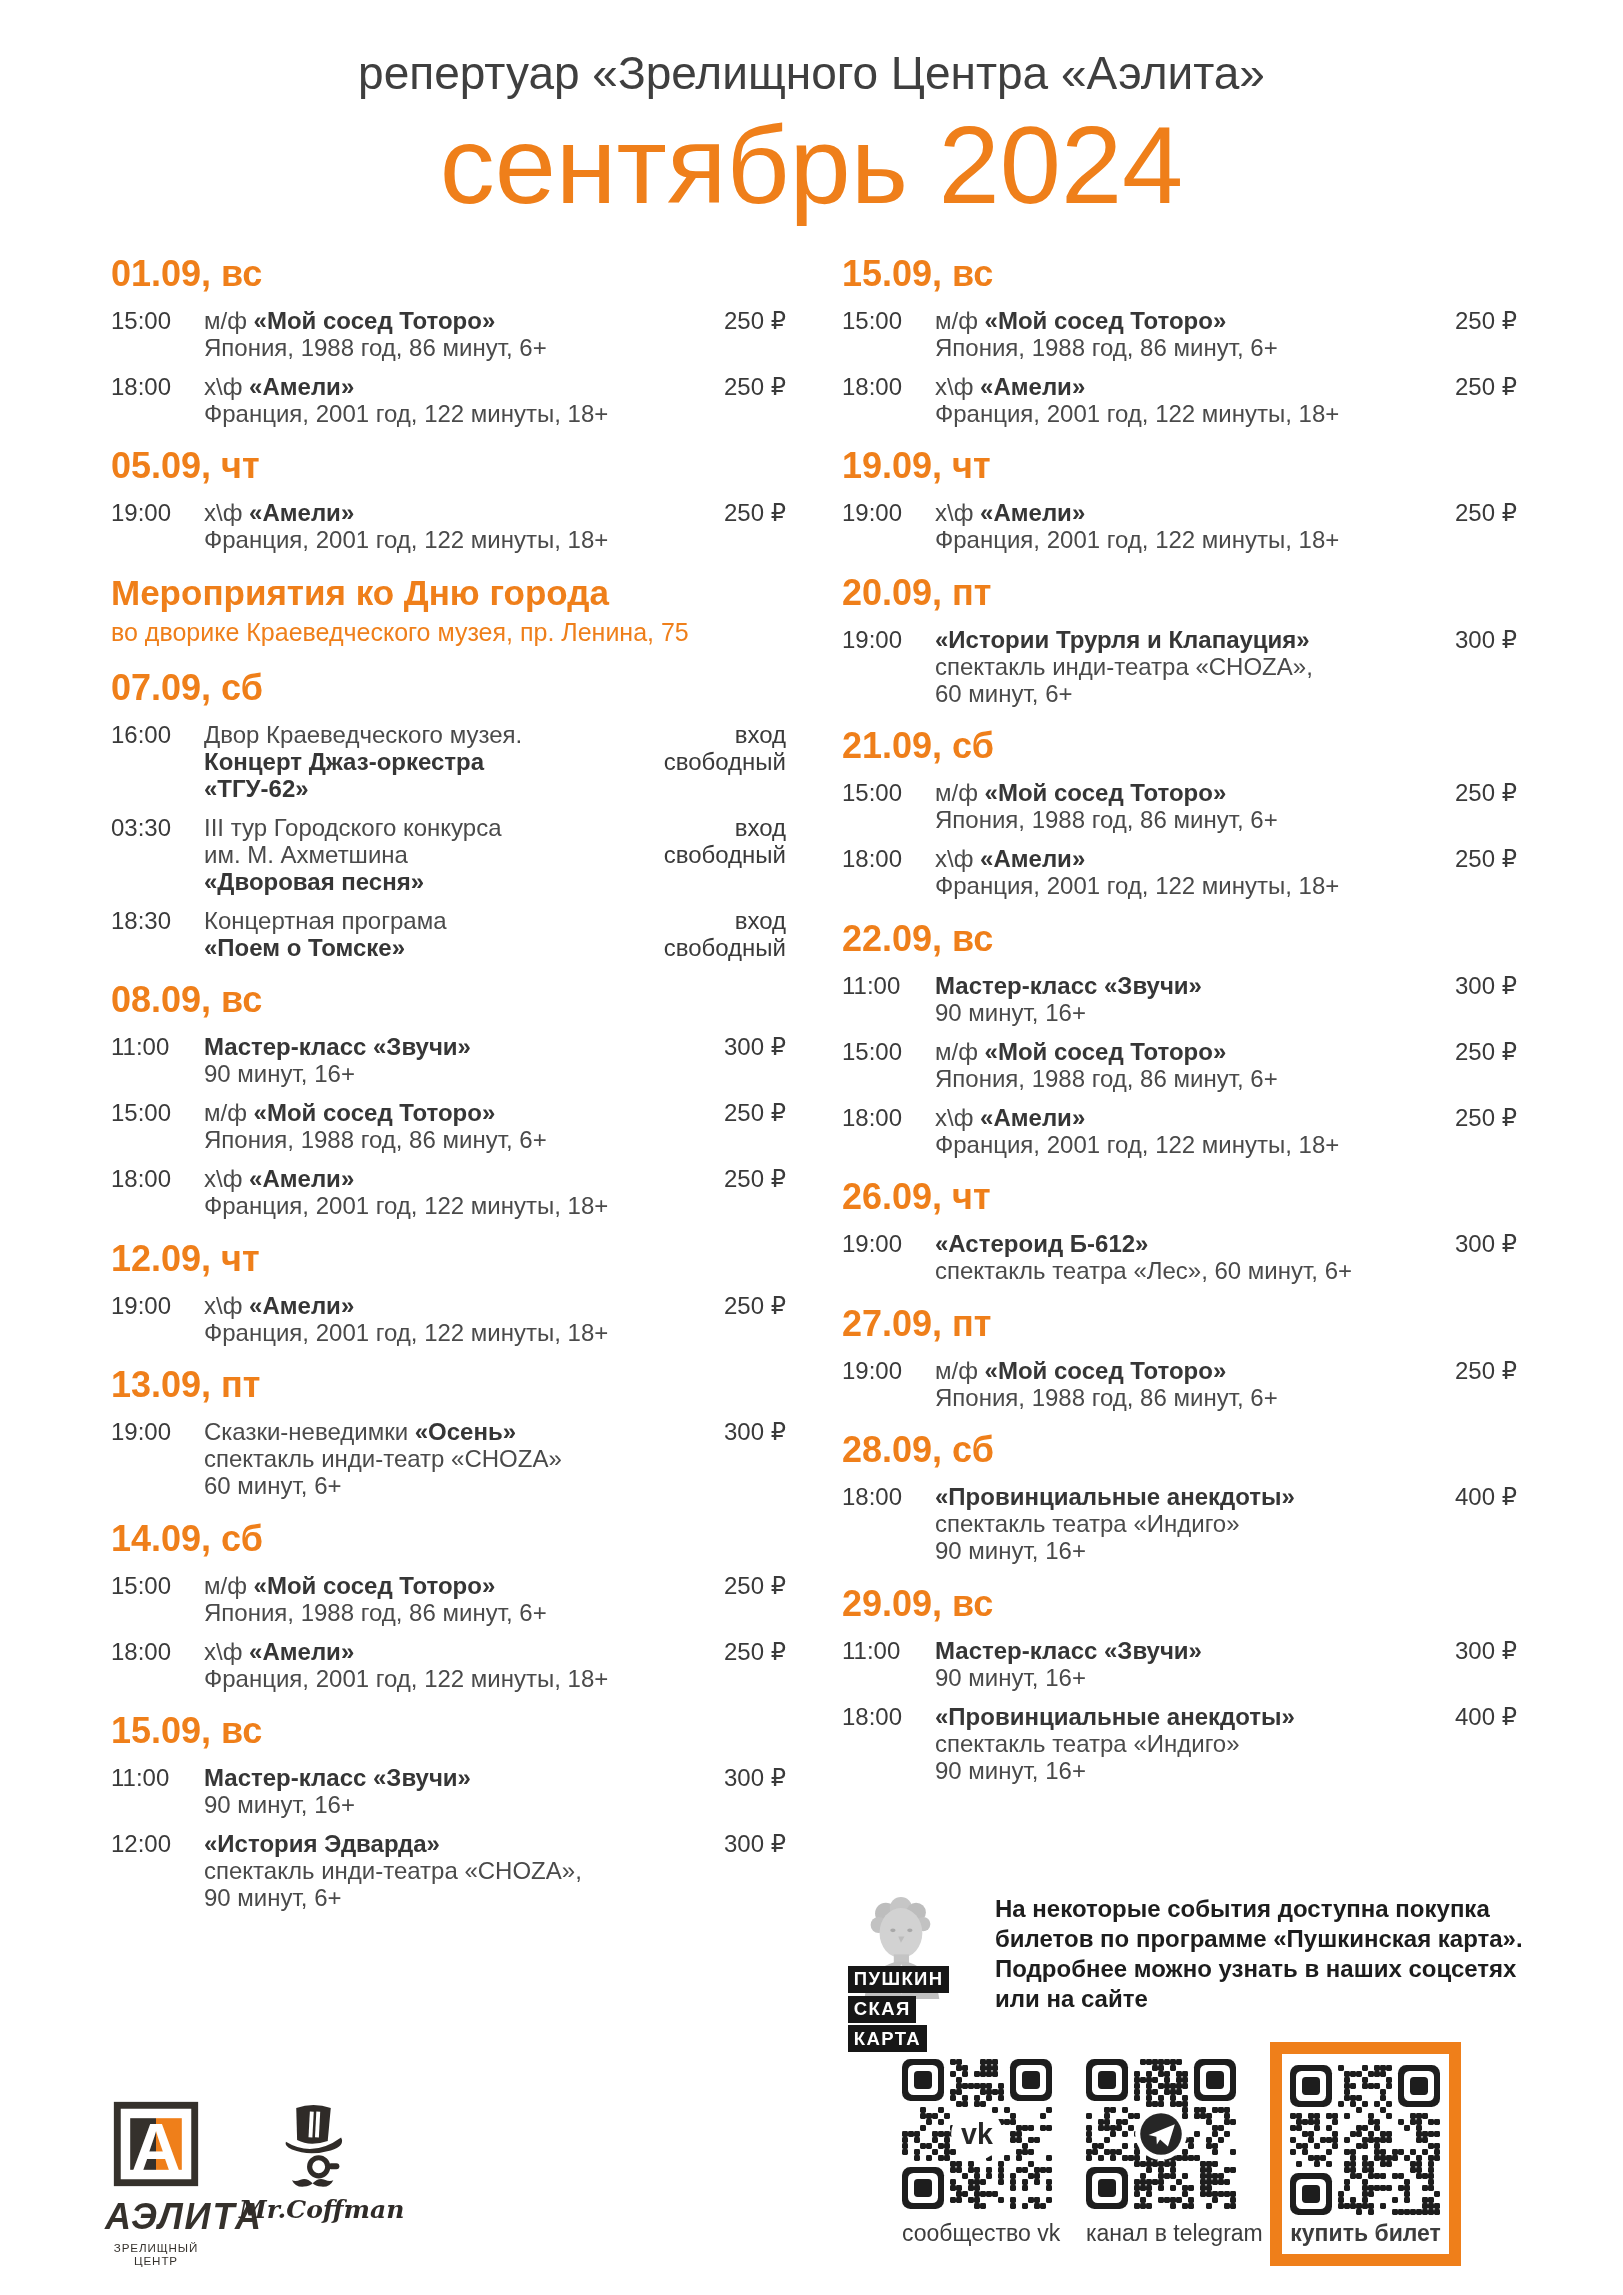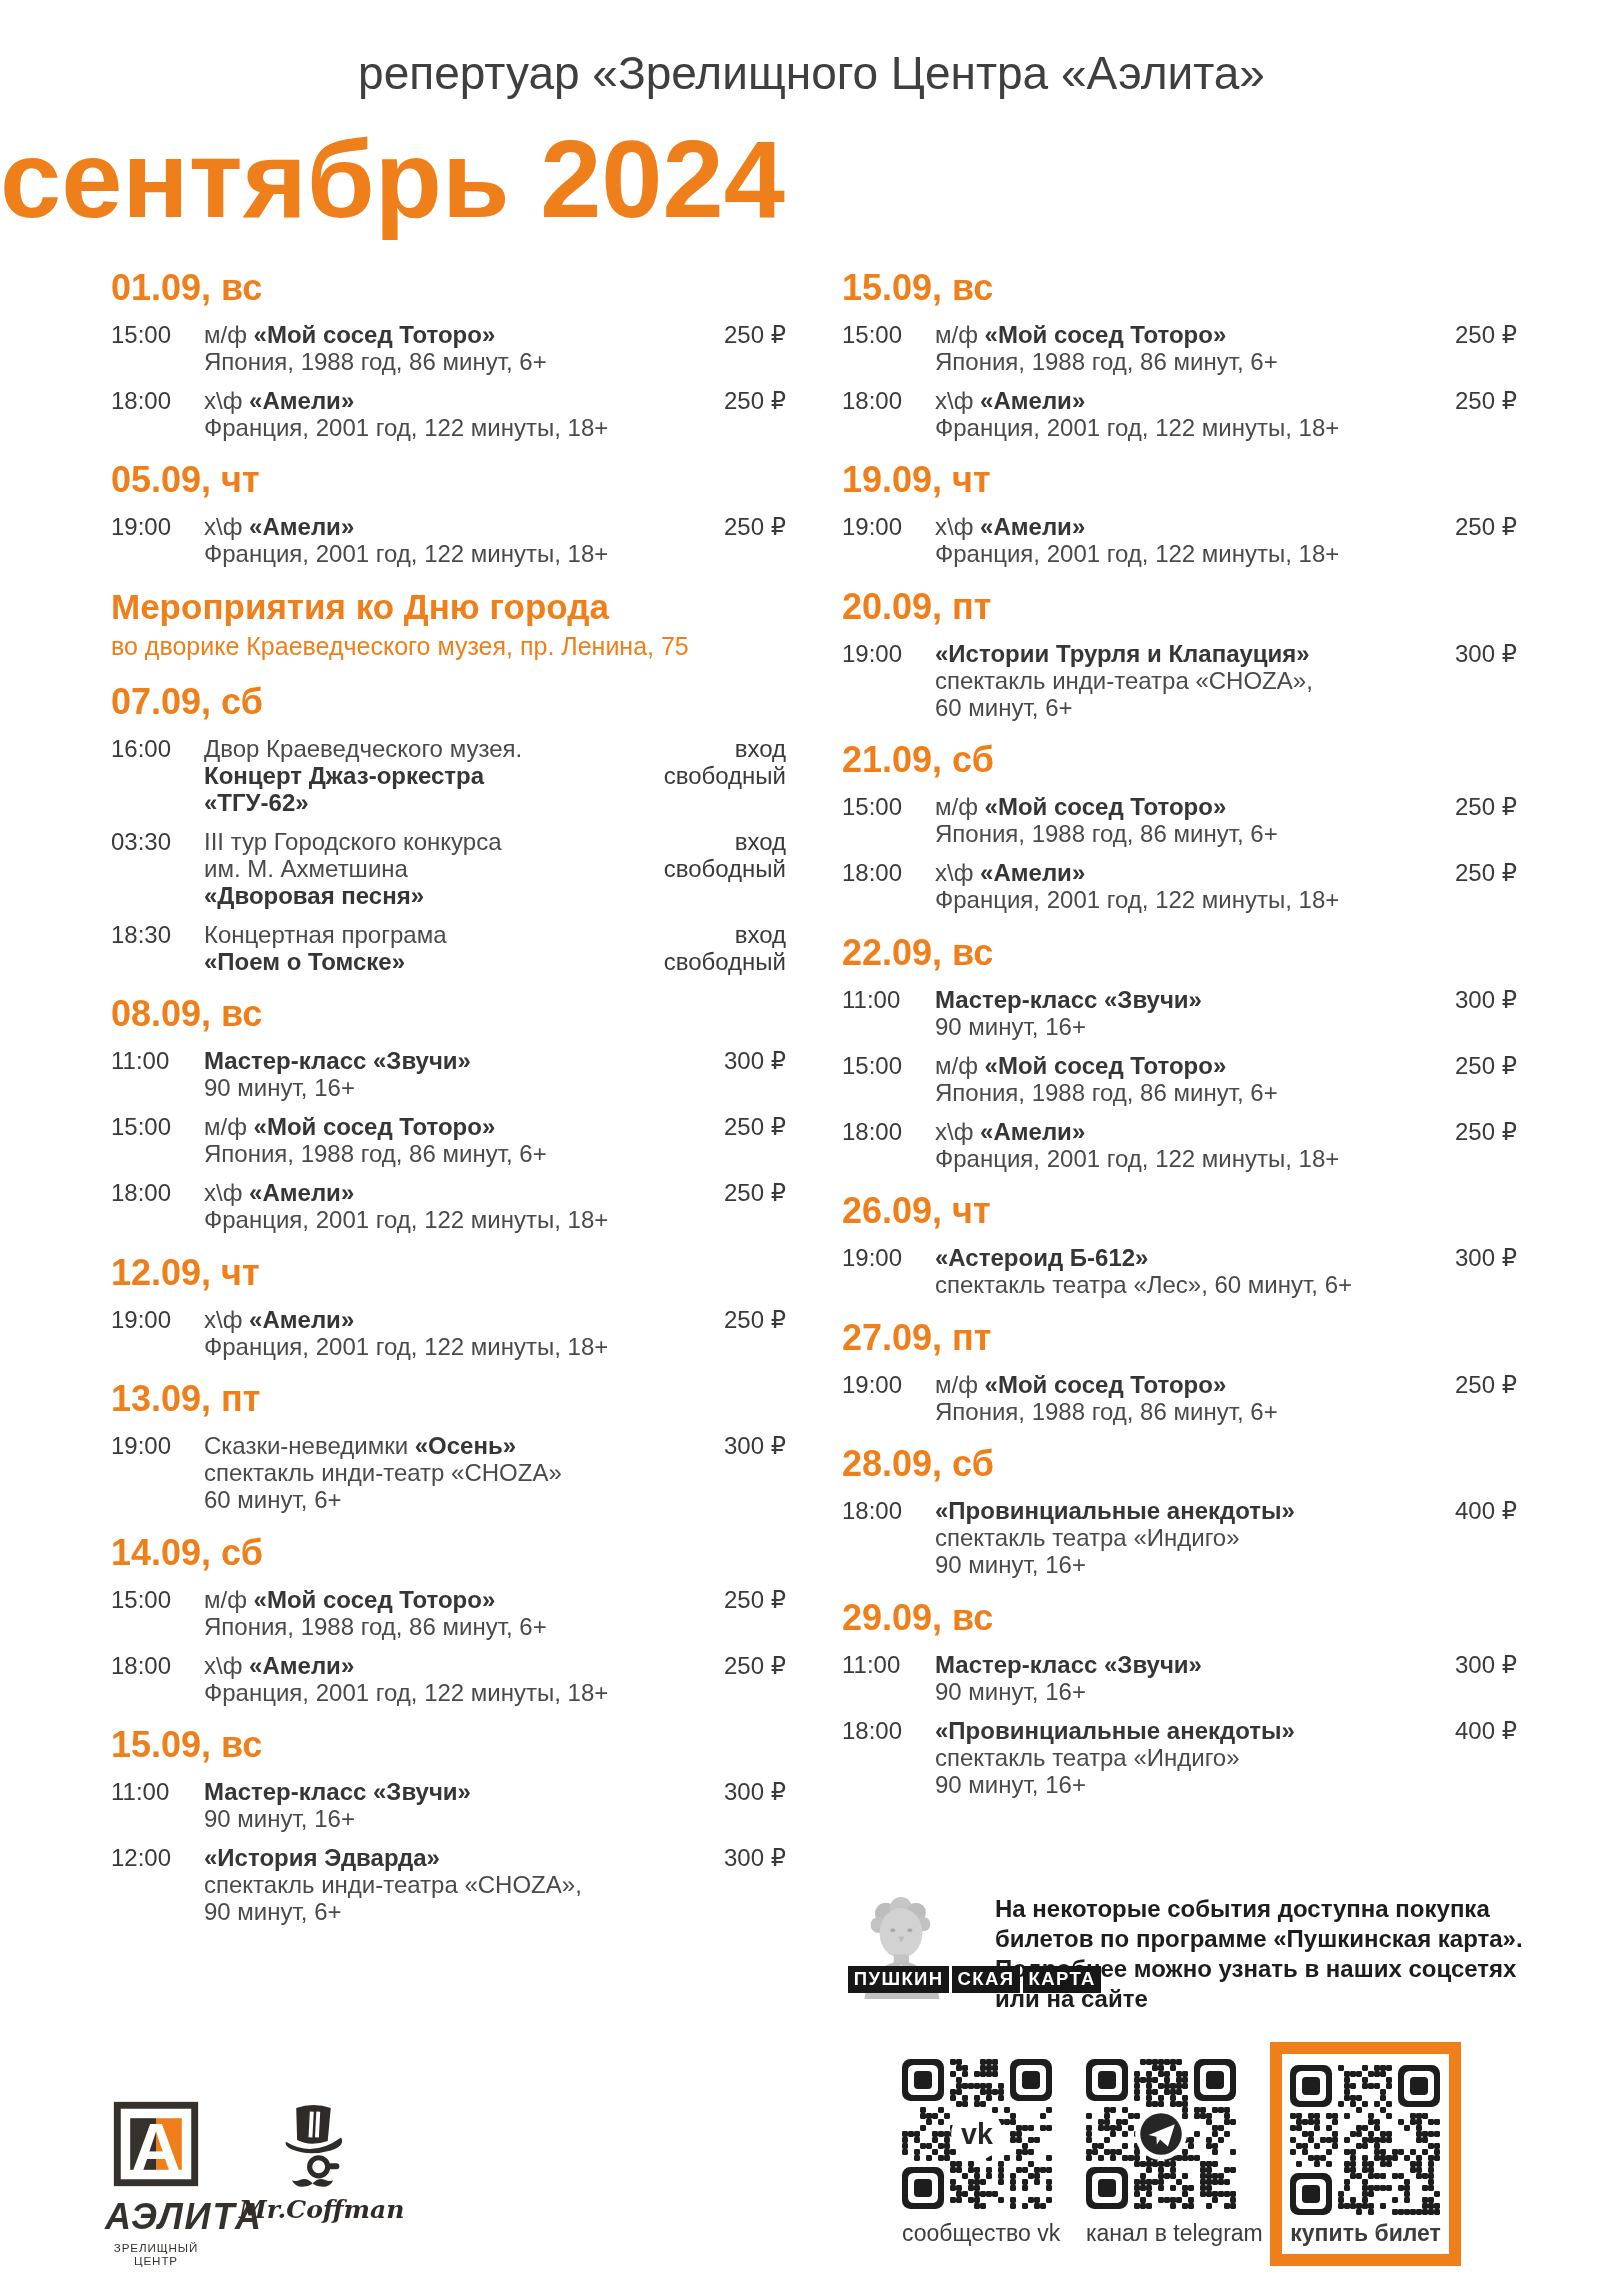--- a/index.html
+++ b/index.html
@@ -14,22 +14,22 @@
     color:var(--ink);
   }
   .page{position:relative;width:1623px;height:2295px;overflow:hidden;}
 
   
   .page-title{
     padding-top:46px;text-align:center;
     font-size:46px;color:#3f3f3f;letter-spacing:0;
   }
   .page-month{
-    margin-top:21px;text-align:left;line-height:1.05;
-    font-size:110px;font-weight:700;color:var(--accent);
+    margin-top:7px;text-align:center;line-height:1.05;
+    font-size:110px;font-weight:400;color:var(--accent);
   }
 
   
   .columns{display:flex;align-items:flex-start;margin:30px 106px 0 111px;gap:56px;}
   .col{flex:1;min-width:0;}
   .date-header{
     font-size:36px;font-weight:700;color:var(--accent);
     margin:18.5px 0 12px;
   }
   .col > .section:first-child .date-header{margin-top:0;}
@@ -47,21 +47,21 @@
   .special-title{font-size:35px;font-weight:700;color:var(--accent);margin:0 0 4.6px;}
   .special-sub{font-size:25px;color:var(--accent);margin:0 0 20px;}
 
   
   .pushkin-note{
     position:absolute;left:851px;top:1892px;width:703px;
     display:flex;gap:28px;align-items:flex-start;
   }
   .pushkin-logo{position:relative;flex:none;width:116px;height:139px;}
   .pushkin-logo svg{display:block;}
-  .chips{position:absolute;left:-2.8px;top:74px;display:flex;flex-direction:row;align-items:flex-start;gap:2.8px;}
+  .chips{position:absolute;left:-2.8px;top:74px;display:flex;flex-direction:column;align-items:flex-start;gap:2.8px;}
   .chip{
     background:#171717;color:#ffffff;font-weight:700;
     font-size:18.5px;line-height:1;padding:4.2px 5.6px;letter-spacing:1.4px;
   }
   .pushkin-text{
     font-size:24px;font-weight:700;line-height:30px;color:#1d1d1d;
     white-space:pre-line;padding-top:1.9px;
   }
 
   

